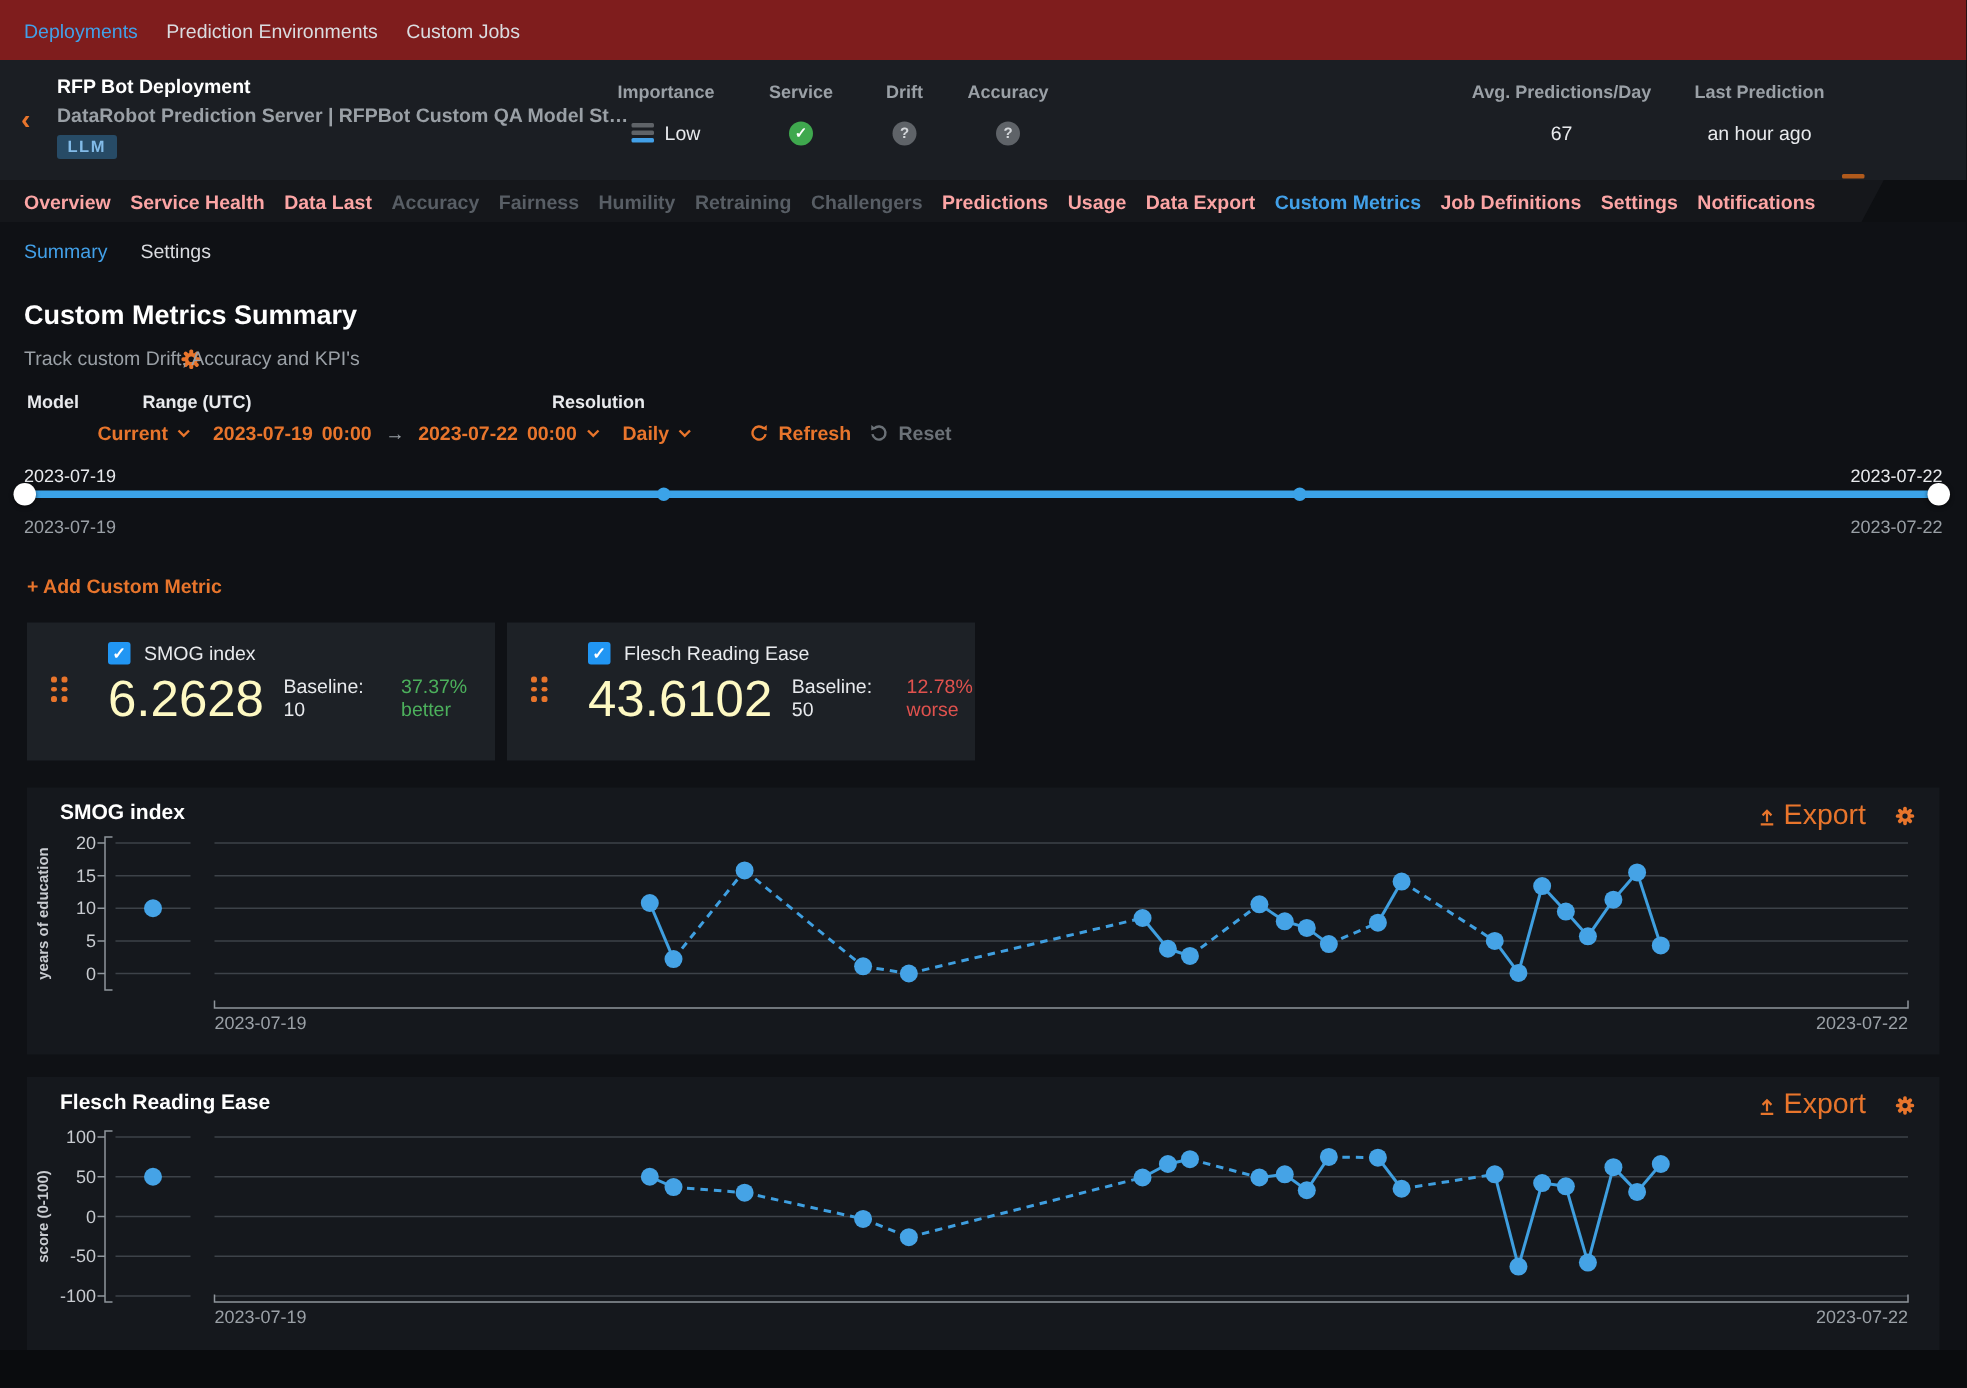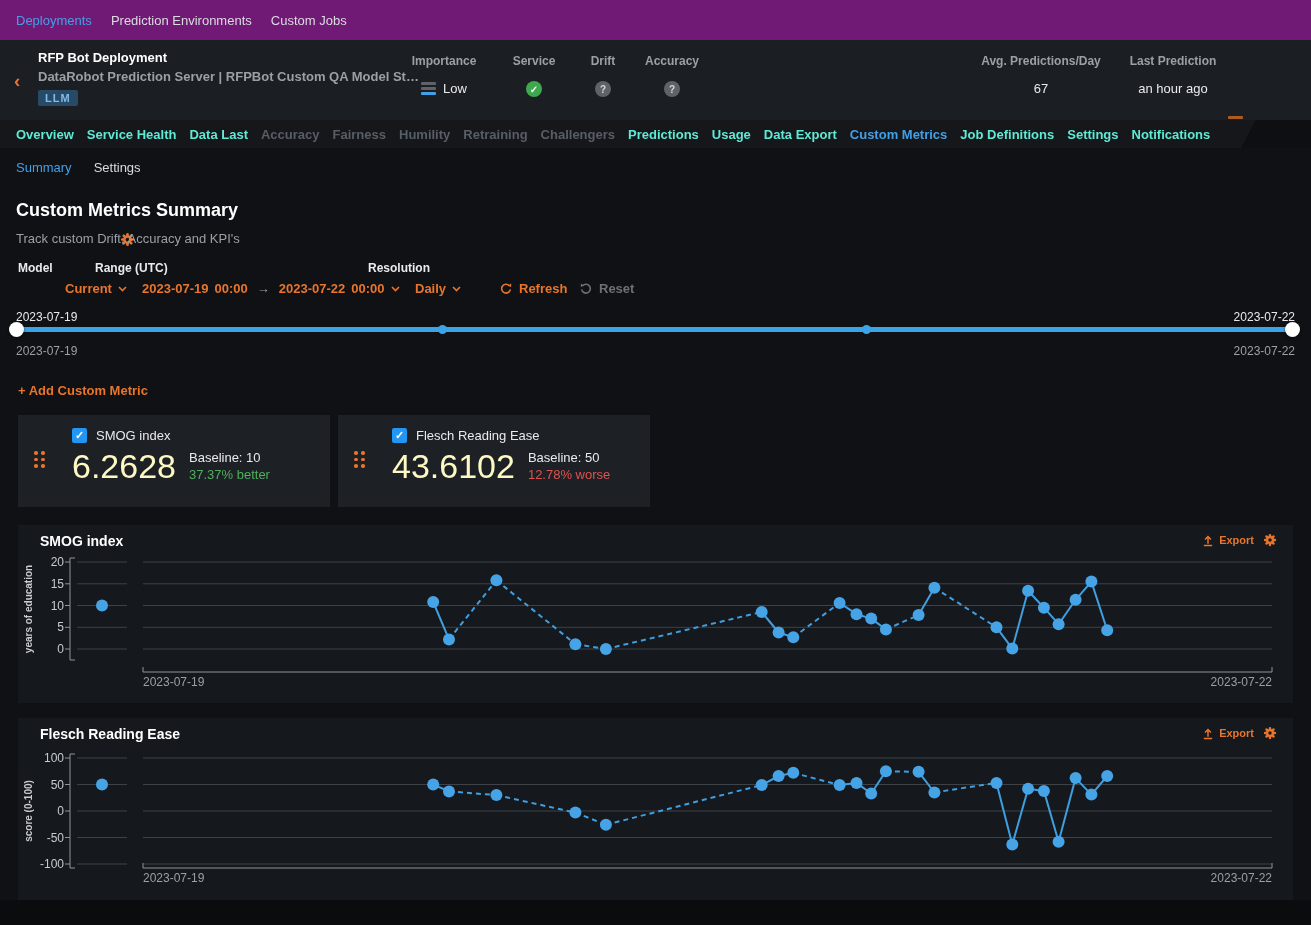--- a/index.html
+++ b/index.html
@@ -6,21 +6,21 @@
   html, body { width: 1311px; height: 925px; }
   body {
     background: #0a0c0e;
     font-family: "Liberation Sans", sans-serif;
     color: #e8eaed;
     overflow: hidden;
     position: relative;
     font-size: 13px;
   }
   
-  .topnav { height: 40px; background: #701a75; display: flex; align-items: center; gap: 19px; padding-left: 16px; }
+  .topnav { height: 40px; background: #7f1d1d; display: flex; align-items: center; gap: 19px; padding-left: 16px; }
   .topnav .nav-item { font-size: 13px; color: #dadce0; cursor: pointer; }
   .topnav .nav-item.active { color: #42a0e8; }
   
   .dep-header { position: relative; height: 80px; background: #1b1e23; }
   .back { position: absolute; left: 14px; top: 30px; color: #e8752c; font-size: 19px; font-weight: bold; cursor: pointer; }
   .dep-titles { position: absolute; left: 38px; top: 10px; width: 340px; }
   .dep-title { font-size: 13px; font-weight: bold; color: #ffffff; }
   .dep-subtitle { font-size: 13px; font-weight: bold; color: #9aa0a6; margin-top: 4px; white-space: nowrap; }
   .llm-badge { display: inline-block; margin-top: 6px; background: #274b66; color: #82bbe8; font-size: 11px; font-weight: bold; letter-spacing: 1px; padding: 2px 7px; border-radius: 2px; }
   .stat { position: absolute; top: 14px; text-align: center; }
@@ -36,21 +36,21 @@
   .mini-axis { position: absolute; left: 0; right: 0; bottom: 5px; height: 1px; background: #9aa0a6; }
   .mini-axis::before, .mini-axis::after { content: ""; position: absolute; top: 0; width: 1px; height: 4px; background: #9aa0a6; }
   .mini-axis::before { left: 0; } .mini-axis::after { right: 0; }
   .mini-bar { position: absolute; background: #42a0e8; bottom: 6px; }
   .mini-labels { display: flex; justify-content: space-between; width: 134px; margin: 1px auto 0; font-size: 11px; color: #9aa0a6; }
   .menu-btn { position: absolute; left: 1228px; top: 76px; cursor: pointer; }
   .menu-btn i { display: block; width: 15px; height: 2.5px; background: #b05a1c; margin-bottom: 2.5px; border-radius: 1px; }
   
   .tabbar { position: relative; height: 28px; background: #15171b; display: flex; align-items: center; gap: 13px; padding-left: 16px; overflow: hidden; }
   .tabbar::after { content: ""; position: absolute; right: 0; top: 0; width: 70px; height: 100%; background: #0d0f12; transform: skewX(-28deg); transform-origin: bottom right; }
-  .tab { font-size: 13px; font-weight: bold; color: #5eead4; cursor: pointer; white-space: nowrap; }
+  .tab { font-size: 13px; font-weight: bold; color: #fca5a5; cursor: pointer; white-space: nowrap; }
   .tab.active { color: #42a0e8; }
   .tab.disabled { color: #585e65; }
   
   .content { position: relative; height: 752px; background: #0f1115; }
   .subtabs { position: absolute; left: 16px; top: 12px; display: flex; gap: 22px; }
   .subtab { font-size: 13px; color: #dadce0; cursor: pointer; }
   .subtab.active { color: #42a0e8; }
   .page-title-row { position: absolute; left: 16px; top: 52px; display: flex; align-items: center; gap: 11px; flex-direction: column; }
   .page-title { font-size: 18px; font-weight: bold; color: #ffffff; }
   .page-subtitle { position: absolute; left: 16px; top: 83px; font-size: 13px; color: #9aa0a6; }
@@ -72,30 +72,30 @@
   .add-metric { position: absolute; left: 18px; top: 235px; font-size: 13px; font-weight: bold; color: #e8752c; cursor: pointer; }
   
   .metric-card { position: absolute; top: 267px; width: 312px; height: 92px; background: #1d2126; }
   .drag-handle { position: absolute; left: 16px; top: 36px; display: grid; grid-template-columns: repeat(2, 4px); grid-gap: 3px; cursor: grab; }
   .drag-handle i { width: 3.5px; height: 3.5px; border-radius: 50%; background: #e8752c; }
   .mc-check-row { position: absolute; left: 54px; top: 13px; display: flex; align-items: center; gap: 9px; }
   .checkbox { width: 15px; height: 15px; background: #2196f3; border-radius: 2px; color: #fff; font-size: 11px; font-weight: bold; display: flex; align-items: center; justify-content: center; cursor: pointer; }
   .mc-name { font-size: 13px; color: #e8eaed; }
   .mc-body { position: absolute; left: 54px; top: 33px; display: flex; align-items: flex-start; gap: 13px; }
   .mc-value { font-size: 34px; color: #fef9c3; line-height: 1.1; }
-  .mc-side { display: flex; flex-direction: column; gap: 2px; padding-top: 2px; font-size: 13px; }
+  .mc-side { display: flex; flex-direction: row; gap: 23px; padding-top: 2px; font-size: 13px; }
   .mc-baseline { color: #e8eaed; }
   .mc-delta.better { color: #4cb05c; }
   .mc-delta.worse { color: #e0524e; }
   
   .chart-card { position: absolute; left: 18px; width: 1275px; background: #15181d; }
   #chart-card-0 { top: 377px; height: 178px; }
   #chart-card-1 { top: 570px; height: 182px; }
   .chart-title { position: absolute; left: 22px; top: 8px; font-size: 14px; font-weight: bold; color: #ffffff; z-index: 2; }
-  .chart-actions { position: absolute; right: 16px; top: 8px; display: flex; align-items: center; gap: 9px; color: #e8752c; font-size: 11px; font-weight: bold; z-index: 2; }
+  .chart-actions { position: absolute; right: 16px; top: 8px; display: flex; align-items: center; gap: 19px; color: #e8752c; font-size: 19px; font-weight: normal; z-index: 2; }
   .chart-actions .export { display: inline-flex; align-items: center; gap: 5px; cursor: pointer; }
   .plot { position: absolute; left: 0; top: 0; }
   svg text { font-family: "Liberation Sans", sans-serif; }
   .tick { fill: #c8cbd0; font-size: 12px; }
   .xlab { fill: #9aa0a6; font-size: 12px; }
   .ylab { fill: #c8cbd0; font-size: 10px; font-weight: bold; }
   .ax { stroke: #8f959c; stroke-width: 1; fill: none; }
   .grid { stroke: #3d4249; stroke-width: 1; }
   .dl { stroke: #3f9fe0; stroke-width: 2; fill: none; }
   .dot { fill: #45a3e6; }

